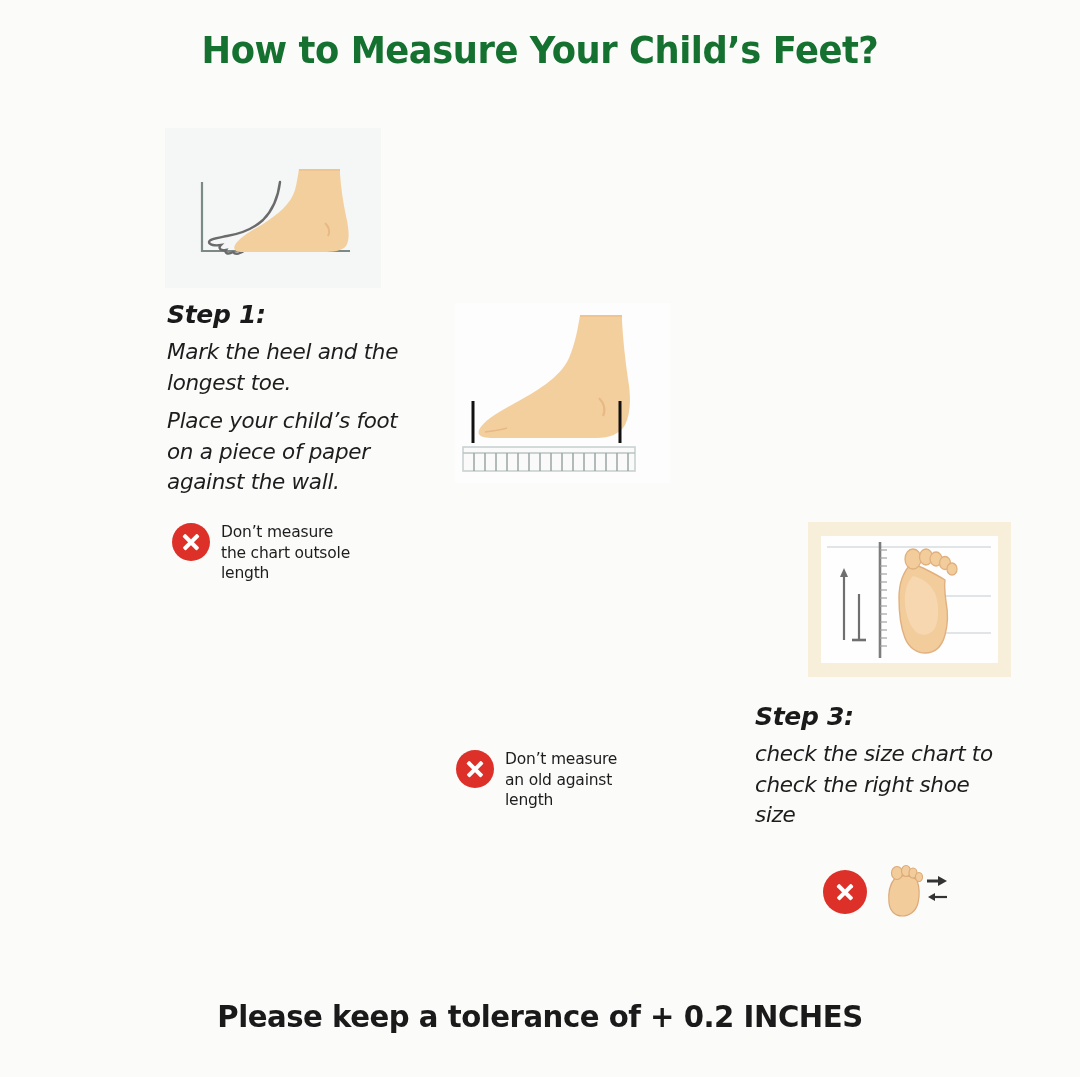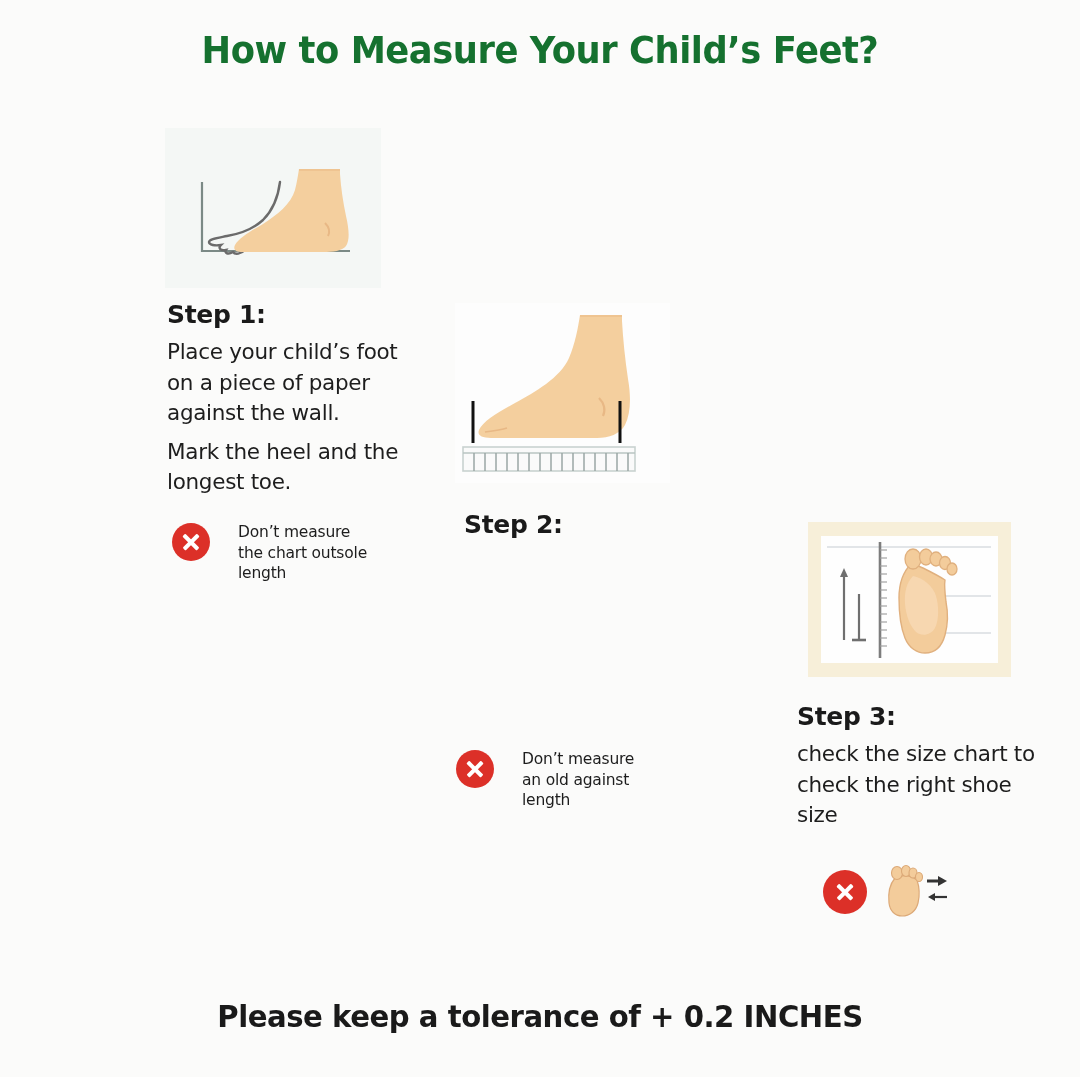--- a/index.html
+++ b/index.html
@@ -21,21 +21,21 @@
     text-align: center;
     font-family: "DejaVu Sans", sans-serif;
     font-size: 38px;
     font-weight: bold;
     color: #15712f;
     letter-spacing: -0.5px;
     transform: scaleX(0.93);
   }
 
   
-  .step-block { position: absolute; }
+  .step-block { position: absolute; font-style: italic; }
 
   .step-label {
     font-family: "DejaVu Sans", sans-serif;
     font-size: 25px;
     font-weight: bold;
     color: #1a1a1a;
     margin-bottom: 8px;
     letter-spacing: -0.3px;
   }
 
@@ -47,21 +47,21 @@
     letter-spacing: -0.3px;
   }
   .step-body .para { margin-bottom: 8px; }
   .step-body .para:last-child { margin-bottom: 0; }
 
   
   .warn {
     position: absolute;
     display: flex;
     align-items: flex-start;
-    gap: 28px;
+    gap: 11px;
   }
   .warn-circle {
     width: 38px; height: 38px;
     border-radius: 50%;
     background: #dc3028;
     flex: 0 0 auto;
     position: relative;
     margin-top: 2px;
   }
   .warn-circle::before,
@@ -130,22 +130,22 @@
 
     <path d="M160 95 C164 99 165 104 163 108" fill="none" stroke="#e8b885" stroke-width="2"></path>
 
     <path d="M134 42 L175 42" stroke="#eec08c" stroke-width="1.6"></path>
   </svg>
 </div>
 
 <div class="step-block" style="left:167px; top:300px; width:250px;">
   <div class="step-label">Step 1:</div>
   <div class="step-body">
+    <div class="para">Mark the heel and the longest toe.</div>
     <div class="para">Place your child’s foot on a piece of paper against the wall.</div>
-    <div class="para">Mark the heel and the longest toe.</div>
   </div>
 </div>
 
 <div class="warn" style="left:172px; top:521px; width:200px;">
   <div class="warn-circle"></div>
   <div class="warn-text">
     <div>Don’t measure</div>
     <div>the chart outsole</div>
     <div>length</div>
   </div>
@@ -184,21 +184,20 @@
       <line x1="129" y1="150" x2="129" y2="168"></line>
       <line x1="140" y1="150" x2="140" y2="168"></line>
       <line x1="151" y1="150" x2="151" y2="168"></line>
       <line x1="162" y1="150" x2="162" y2="168"></line>
       <line x1="173" y1="150" x2="173" y2="168"></line>
     </g>
   </svg>
 </div>
 
 <div class="step-block" style="left:464px; top:510px; width:310px;">
-  <div class="step-label">Step 2:</div>
 </div>
 
 <div class="warn" style="left:456px; top:748px; width:210px;">
   <div class="warn-circle"></div>
   <div class="warn-text">
     <div>Don’t measure</div>
     <div>an old against</div>
     <div>length</div>
   </div>
 </div>
@@ -245,21 +244,21 @@
       <ellipse cx="124" cy="27" rx="5.5" ry="6.5" fill="#f3cc9b" stroke="#e0b07e" stroke-width="1.3"></ellipse>
       <ellipse cx="131" cy="33" rx="5" ry="6" fill="#f3cc9b" stroke="#e0b07e" stroke-width="1.3"></ellipse>
 
       <path d="M92 40 C86 46 83 56 84 68 C85 80 89 90 95 96
                C101 101 110 99 114 92 C118 84 118 70 115 60
                C112 50 102 42 92 40 Z" fill="#f7dab5" opacity="0.8"></path>
     </svg>
   </div>
 </div>
 
-<div class="step-block" style="left:797px; top:702px; width:240px;">
+<div class="step-block" style="left:755px; top:702px; width:240px;">
   <div class="step-label">Step 3:</div>
   <div class="step-body">
     <div class="para">check the size chart to check the right shoe size</div>
   </div>
 </div>
 
 <div class="warn" style="left:823px; top:864px; width:150px; align-items:center; gap:14px;">
   <div class="warn-circle" style="width:44px;height:44px;margin-top:0;"></div>
   <svg width="70" height="56" viewBox="0 0 70 56">
 

